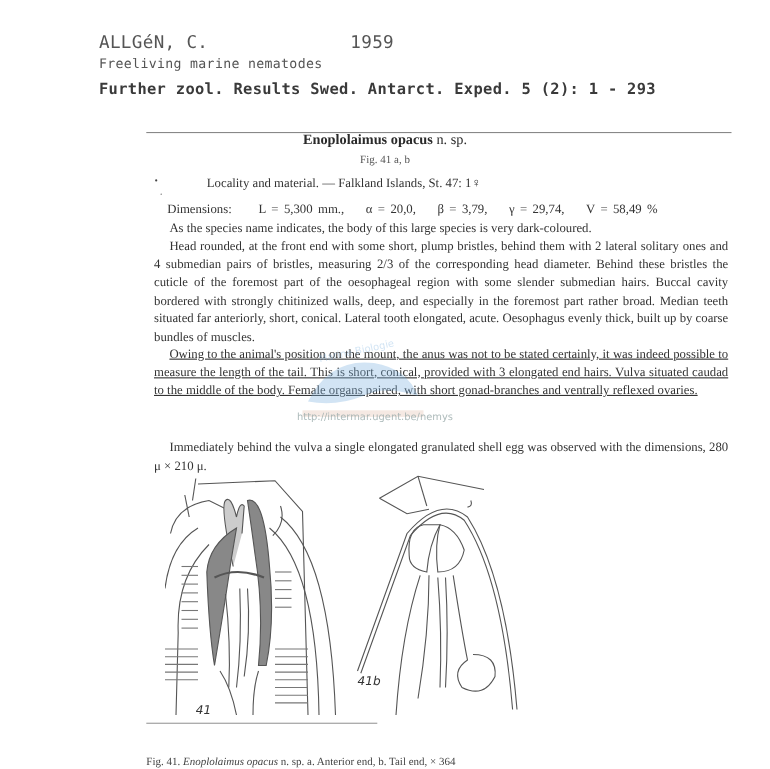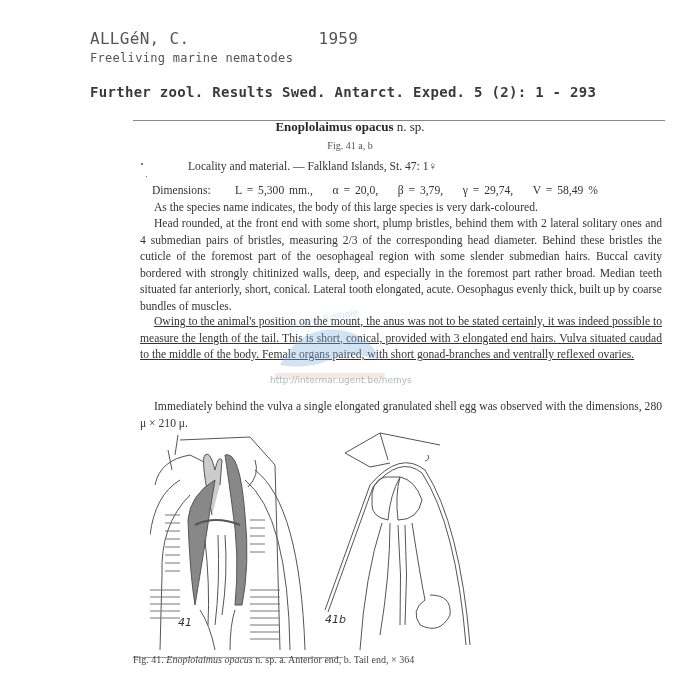--- a/index.html
+++ b/index.html
@@ -1,20 +1,20 @@
 <!DOCTYPE html>
 <html><head>
   <meta charset="utf-8">
   <style>
     html, body { margin: 0; padding: 0; background: #ffffff; }
     body { width: 700px; height: 699px; position: relative; overflow: hidden; color: #2a2a2a; }
     .mono { font-family: "DejaVu Sans Mono", "Liberation Mono", monospace; color: #555; position: absolute; left: 90px; white-space: pre; }
     .ref-author { top: 29px; font-size: 16px; letter-spacing: 0.3px; }
     .ref-title { top: 51px; font-size: 12px; letter-spacing: 0.3px; }
-    .ref-journal { top: 73px; font-size: 14px; letter-spacing: 0.3px; color: #3a3a3a; font-weight: bold; margin-top: 11px; }
+    .ref-journal { top: 73px; font-size: 14px; letter-spacing: 0.3px; color: #3a3a3a; font-weight: bold; }
     .rule-top { position: absolute; left: 133px; top: 120px; width: 532px; height: 1px; background: #888; }
     .serif { font-family: "Liberation Serif", "DejaVu Serif", serif; position: absolute; }
     .species-title { top: 119px; left: 0; width: 800px; text-align: center; font-size: 13px; }
     .species-title b { font-weight: bold; }
     .fig-ref { top: 140px; left: 0; width: 800px; text-align: center; font-size: 10px; color: #555; }
     .body-text { left: 140px; width: 522px; font-size: 11.6px; line-height: 16.5px; color: #333; text-align: justify; }
     .p-locality { top: 159px; left: 152px; margin-left: 36px; }
     .p-dims { top: 183px; left: 152px; width: 515px; word-spacing: 2px; }
     .p1 { top: 200px; }
     .p2 { top: 216px; }
@@ -22,21 +22,21 @@
     .p4 { top: 399px; }
     .indent { text-indent: 14px; }
     .dot { position: absolute; width: 2px; height: 2px; background: #444; border-radius: 50%; }
     .watermark { position: absolute; left: 260px; top: 305px; width: 140px; height: 80px; opacity: 0.35; pointer-events: none; }
     .wm-url { position: absolute; left: 270px; top: 375px; font-family: "DejaVu Sans", sans-serif; font-size: 9px; color: #9aa; opacity: 0.8; }
     .figure { position: absolute; }
     .fig-a { left: 150px; top: 425px; width: 170px; height: 225px; }
     .fig-b { left: 310px; top: 425px; width: 180px; height: 225px; }
     .fig-label { position: absolute; font-family: "DejaVu Sans", sans-serif; font-size: 11px; color: #333; font-style: italic; }
     .rule-caption { position: absolute; left: 133px; top: 657px; width: 210px; height: 1px; background: #999; }
-    .caption { top: 654px; left: 133px; font-size: 10px; color: #444; white-space: nowrap; }
+    .caption { top: 687px; left: 133px; font-size: 10px; color: #444; white-space: nowrap; }
     .caption i { font-style: italic; }
   </style>
 </head>
 <body>
 
 <div class="mono ref-author"><span>ALLGéN, C.</span>             <span>1959</span></div>
 <div class="mono ref-title">Freeliving marine nematodes</div>
 <div class="mono ref-journal">Further zool. Results Swed. Antarct. Exped. 5 (2): 1 - 293</div>
 
 <div class="rule-top"></div>
@@ -104,21 +104,21 @@
     <line x1="100" y1="165" x2="130" y2="165"></line>
       <line x1="100" y1="172" x2="130" y2="172"></line>
     <line x1="100" y1="179" x2="130" y2="179"></line>
       <line x1="100" y1="186" x2="130" y2="186"></line>
     <line x1="100" y1="193" x2="130" y2="193"></line>
       <line x1="100" y1="200" x2="130" y2="200"></line>
     <line x1="100" y1="207" x2="130" y2="207"></line>
       <line x1="100" y1="214" x2="130" y2="214"></line>
   </g>
 </svg>
-<div class="fig-label" style="left:178px;top:616px;">41</div>
+<div class="fig-label" style="left:178px;top:639px;">41</div>
 
 <svg class="figure fig-b" viewBox="0 0 180 225" fill="none" stroke="#555" stroke-width="1">
   <path d="M35 28 L70 8 L130 20"></path>
   <path d="M35 28 L60 42 L80 38"></path>
   <path d="M70 8 L78 35"></path>
   <path d="M15 185 L60 60 Q90 25 115 45 Q150 100 160 220"></path>
   <path d="M18 187 L63 62 Q90 30 112 48 Q146 100 156 220"></path>
   <path d="M75 52 Q60 55 62 80 Q62 92 78 95 Q80 70 90 52 Z"></path>
   <path d="M90 52 Q105 55 112 75 Q108 95 88 95 Q85 70 90 52 Z"></path>
   <path d="M72 98 Q55 150 50 225"></path>

